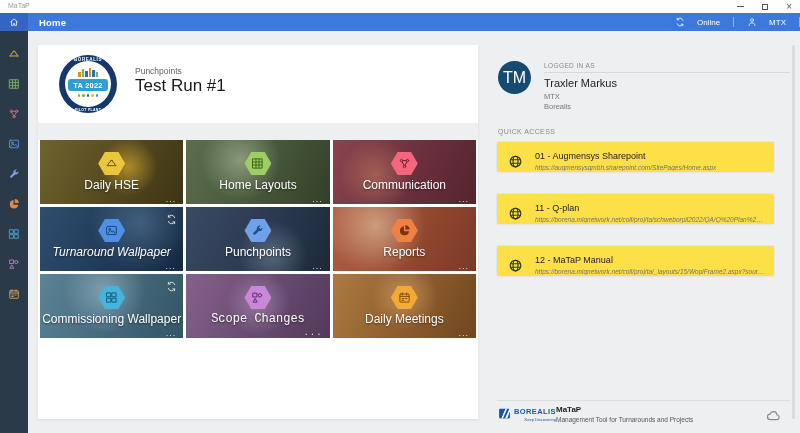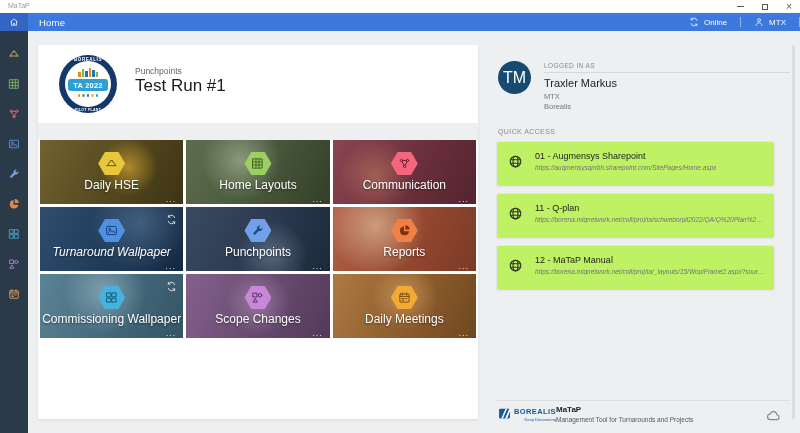--- a/index.html
+++ b/index.html
@@ -10,23 +10,23 @@
   .titlebar{position:absolute;top:0;left:0;right:0;height:13px;background:#fff}
   .app-title{position:absolute;left:8px;top:2px;font-size:7px;color:#9a9a9a}
   .win-controls{position:absolute;right:8px;top:0;height:13px;display:flex;align-items:center;gap:18px;color:#555}
   .wc-min{display:inline-block;width:7px;height:1px;background:#555}
   .wc-max{display:inline-block;width:6px;height:6px;border:1px solid #555;box-sizing:border-box}
   .wc-close{font-size:10px;line-height:1;color:#555}
 
   
   .navbar{position:absolute;top:13px;left:0;right:0;height:18px;background:#3d78dd;color:#fff;display:flex;align-items:center}
   .home-btn{width:28px;height:18px;background:#3465c2;display:flex;align-items:center;justify-content:center;flex:0 0 auto}
-  .nav-title{margin-left:11px;font-size:9.5px;font-weight:normal;letter-spacing:.2px}
+  .nav-title{margin-left:11px;font-size:9.5px;font-weight:bold;letter-spacing:.2px}
   .nav-right{margin-left:auto;display:flex;align-items:center;height:100%;font-size:8px}
-  .nav-item{display:flex;align-items:center;gap:5px;padding:0 13px;height:100%;cursor:default}
+  .nav-item{display:flex;align-items:center;gap:12px;padding:0 13px;height:100%;cursor:default}
   .nav-sep{width:1px;height:10px;background:rgba(255,255,255,.45)}
 
   
   .sidebar{position:absolute;top:31px;bottom:0;left:0;width:28px;background:#2b3a49;
     display:flex;flex-direction:column;align-items:center;padding-top:8px;box-sizing:border-box}
   .sb-item{width:28px;height:30px;display:flex;align-items:center;justify-content:center}
 
   
   .main{position:absolute;top:31px;left:28px;right:0;bottom:0;background:#edeff1}
   .scrollbar{position:absolute;right:5px;top:14px;width:3px;height:374px;background:#d9dbdd;border-radius:2px}
@@ -63,21 +63,21 @@
   .right-col{position:absolute;left:469px;top:0;width:293px;height:100%}
   .avatar{position:absolute;left:1px;top:30px;width:33px;height:33px;border-radius:50%;background:#174a70;
     color:#fff;font-size:16px;display:flex;align-items:center;justify-content:center}
   .li-label{position:absolute;left:47px;top:31px;font-size:6.5px;color:#8a8a8a;letter-spacing:.4px}
   .li-rule{position:absolute;left:47px;top:41px;right:0;height:1px;background:#d6d8da}
   .li-name{position:absolute;left:47px;top:46px;font-size:11px;color:#222}
   .li-role{position:absolute;left:47px;top:61px;font-size:7.5px;color:#777}
   .li-company{position:absolute;left:47px;top:71px;font-size:7.5px;color:#777}
 
   .qa-label{position:absolute;left:1px;top:97px;font-size:7px;color:#8a8a8a;letter-spacing:.4px}
-  .qa-card{position:absolute;left:0;right:16px;height:44px;background:#bef264;border-radius:2px;
+  .qa-card{position:absolute;left:0;right:16px;height:30px;background:#fde047;border-radius:2px;
     box-shadow:0 0 0 1px #e4e6e8,0 1px 2px rgba(0,0,0,.05)}
   .qa-card.c0{top:111px}.qa-card.c1{top:163px}.qa-card.c2{top:215px}
   .qa-globe{position:absolute;left:11px;top:12px;color:#333}
   .qa-title{position:absolute;left:38px;top:9px;font-size:9px;color:#222;white-space:nowrap}
   .qa-url{position:absolute;left:38px;top:22px;right:8px;font-size:6.5px;font-style:italic;color:#737373;
     white-space:nowrap;overflow:hidden;text-overflow:ellipsis}
 
   
   .ft-rule{position:absolute;left:0;right:0;top:369px;height:1px;background:#dcdedf}
   .ft-row{position:absolute;left:1px;right:0;top:374px;height:20px}
@@ -348,21 +348,21 @@
             </svg></span>
         <div class="hex" style="background-color: rgb(68, 179, 222); color: rgb(15, 90, 120);">
             <svg class="ic" width="13" height="13">
               <use href="#i-layout"></use>
             </svg>
           </div>
         <div class="tile-label">Commissioning Wallpaper</div>
         <div class="tile-more">...</div>
       </div>
 
-      <div class="tile" style="background: radial-gradient(circle at 50% 45%, rgba(210, 180, 215, 0.4) 0%, rgba(210, 180, 215, 0) 40%), linear-gradient(115deg, rgb(132, 97, 140) 0%, rgb(104, 74, 112) 55%, rgb(82, 58, 89) 100%);">
+      <div class="tile" style="background: radial-gradient(circle at 50% 45%, rgba(210, 180, 215, 0.4) 0%, rgba(210, 180, 215, 0) 40%), linear-gradient(115deg, rgb(132, 97, 140) 0%, rgb(104, 74, 112) 55%, rgb(82, 58, 89) 100%); font-family: Liberation Mono, monospace;">
         <div class="hex" style="background-color: rgb(201, 135, 216); color: rgb(95, 42, 112);">
             <svg class="ic" width="13" height="13">
               <use href="#i-shapes"></use>
             </svg>
           </div>
         <div class="tile-label">Scope Changes</div>
         <div class="tile-more">...</div>
       </div>
 
       <div class="tile" style="background: radial-gradient(circle at 50% 35%, rgba(235, 185, 120, 0.5) 0%, rgba(235, 185, 120, 0) 40%), linear-gradient(115deg, rgb(173, 122, 66) 0%, rgb(141, 92, 44) 55%, rgb(111, 71, 32) 100%);">

